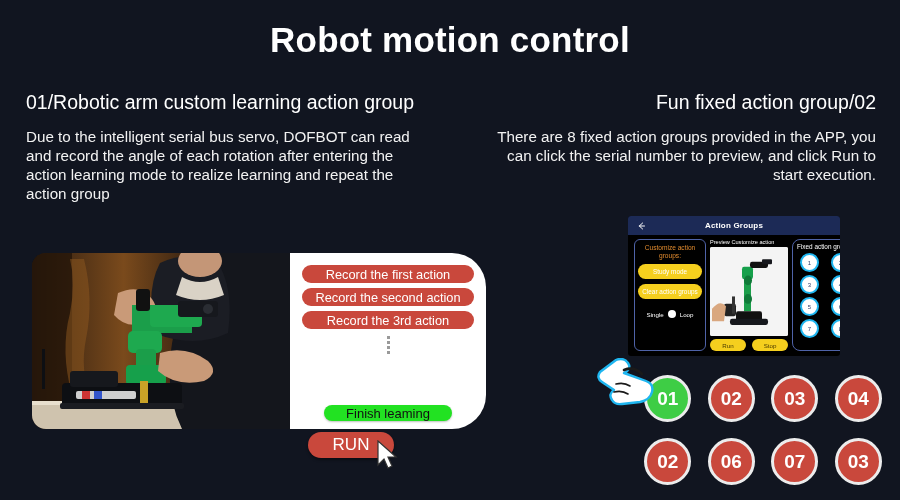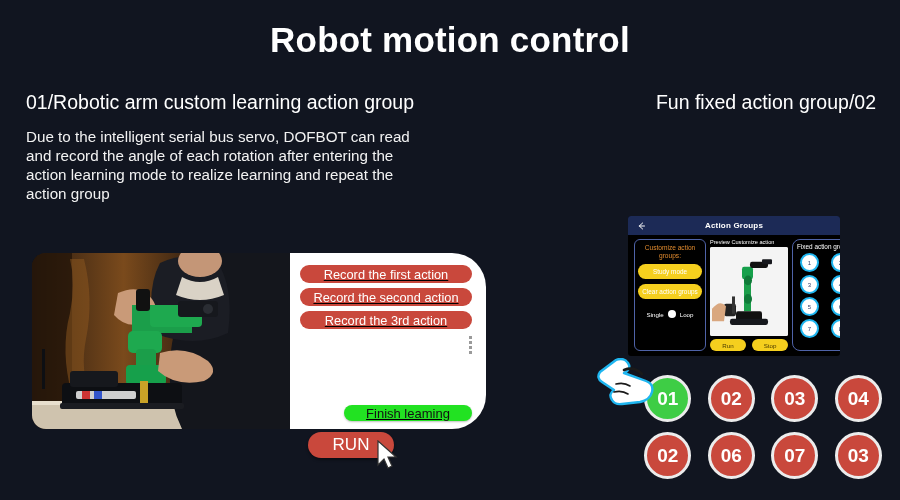--- a/index.html
+++ b/index.html
@@ -43,21 +43,21 @@
     background: #1a120c;
   }
   .photo svg { display: block; width: 100%; height: 100%; }
 
   
   .record-card {
     position: absolute; left: 290px; top: 253px; width: 196px; height: 176px;
     background: #ffffff;
     border-radius: 0 34px 34px 0;
     padding: 12px 14px 8px 14px;
-    display: flex; flex-direction: column; align-items: flex-end; text-decoration: underline;
+    display: flex; flex-direction: column; align-items: center;
   }
   .pill {
     width: 172px; height: 27px;
     border-radius: 14px;
     display: flex; align-items: center; justify-content: center;
     font-size: 12.8px; color: #ffffff;
     margin-bottom: 5px;
     background: #c9483c;
   }
   .ellipsis-dots {
@@ -157,21 +157,21 @@
     width: 19px; height: 19px; border-radius: 50%;
     background: #ffffff; border: 2.5px solid #1fb6f0;
     display: flex; align-items: center; justify-content: center;
     font-size: 6px; color: #2a3a6a;
   }
 
   
   .badges {
     position: absolute; left: 643px; top: 375px; width: 240px;
     display: grid; grid-template-columns: repeat(4, 1fr);
-    gap: 10px 14px; justify-items: center;
+    gap: 16px 14px; justify-items: center;
   }
   .badge {
     width: 47px; height: 47px; border-radius: 50%;
     background: #c9483c; border: 3px solid #ececec;
     display: flex; align-items: center; justify-content: center;
     font-size: 19px; font-weight: bold; color: #ffffff;
   }
   .badge.active { background: #3ecd45; }
   .hand-cursor { position: absolute; left: 594px; top: 358px; width: 60px; height: 56px; }
 </style>
@@ -237,20 +237,21 @@
     </div>
     <div class="pill-green">Finish leaming</div>
   </div>
 
   <div class="run-btn">RUN</div>
   <svg class="arrow-cursor" viewBox="0 0 22 30">
     <path d="M2 1 L2 25 L8 19 L12 28 L16 26 L12 17 L20 17 Z" fill="#ffffff" stroke="#333" stroke-width="1.2"></path>
   </svg>
 
   <div class="heading heading-right">Fun fixed action group/02</div>
+  <div class="body-text body-right">There are 8 fixed action groups provided in the APP, you can click  the serial number to preview, and click Run to start execution.</div>
 
   <div class="app-mock">
     <div class="app-header">
       <svg class="back-arrow" viewBox="0 0 12 12">
         <path d="M7.5 2 L3 6 L7.5 10" fill="none" stroke="#ffffff" stroke-width="1.3" stroke-linecap="round" stroke-linejoin="round"></path>
         <path d="M3 6 H10" stroke="#ffffff" stroke-width="1.3" stroke-linecap="round"></path>
       </svg>
       <span class="app-title">Action Groups</span>
     </div>
 

